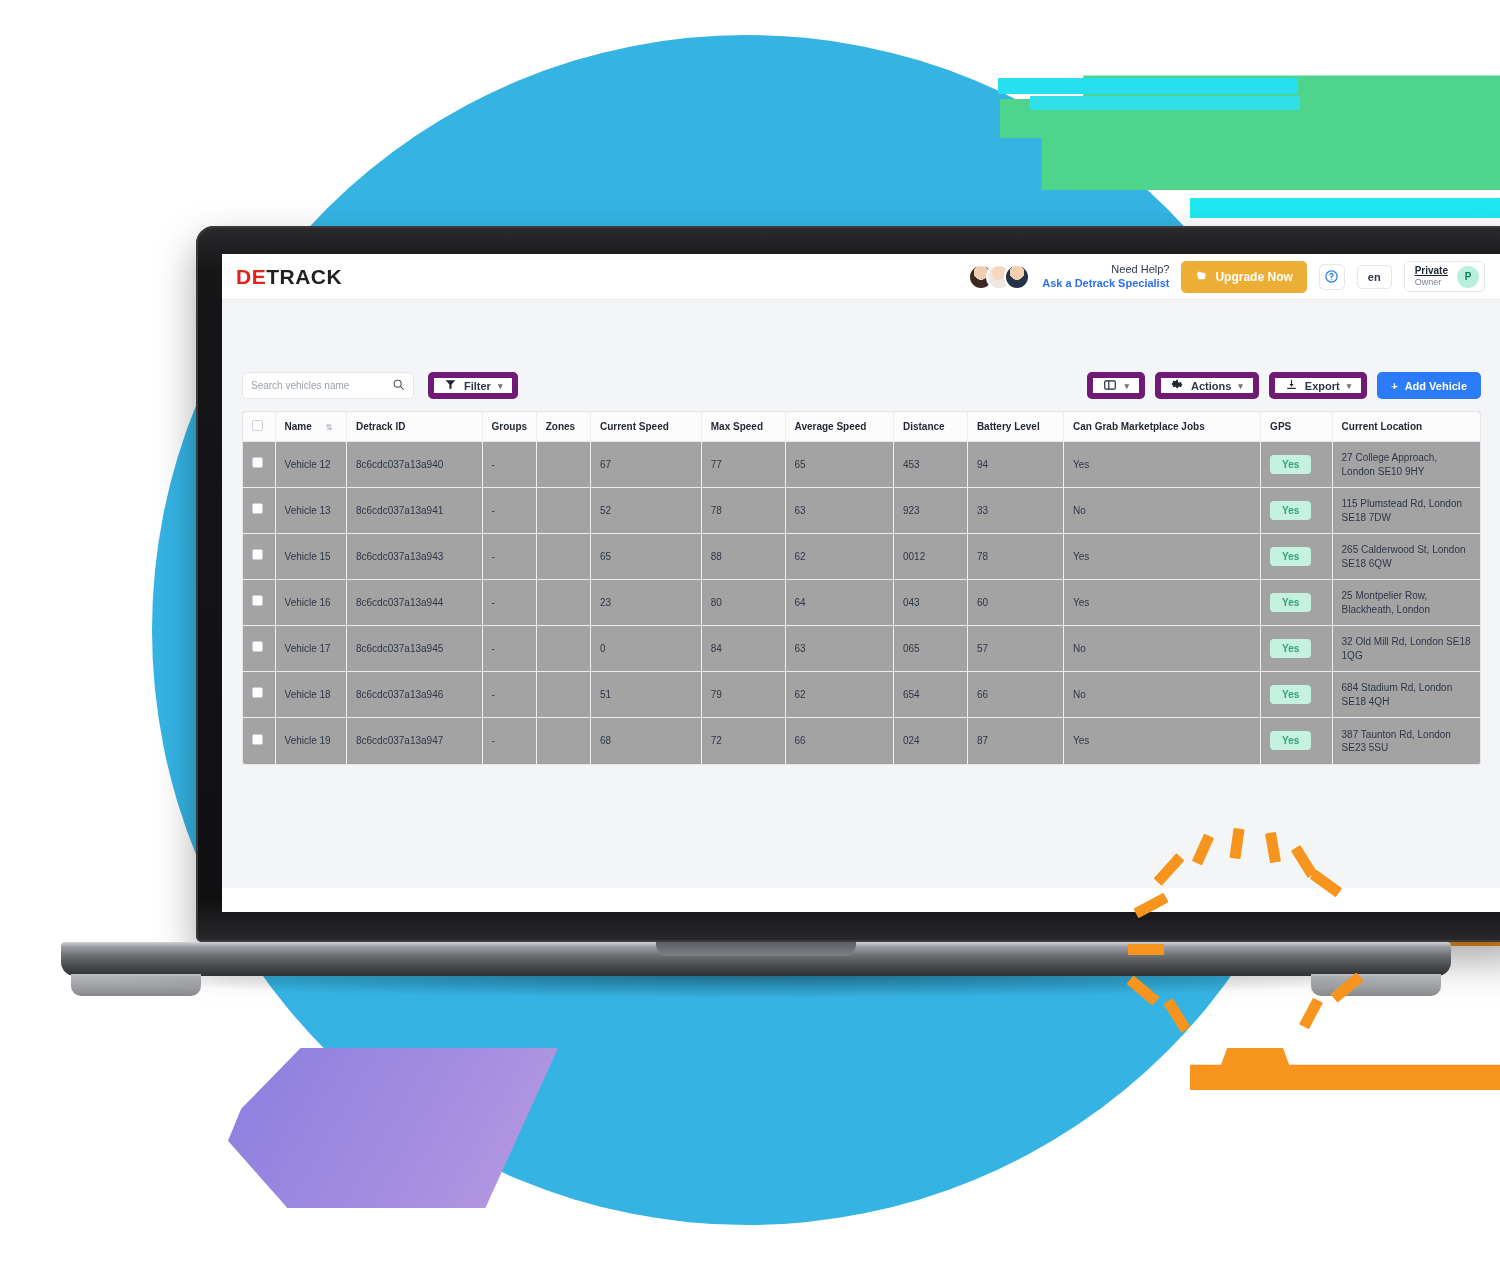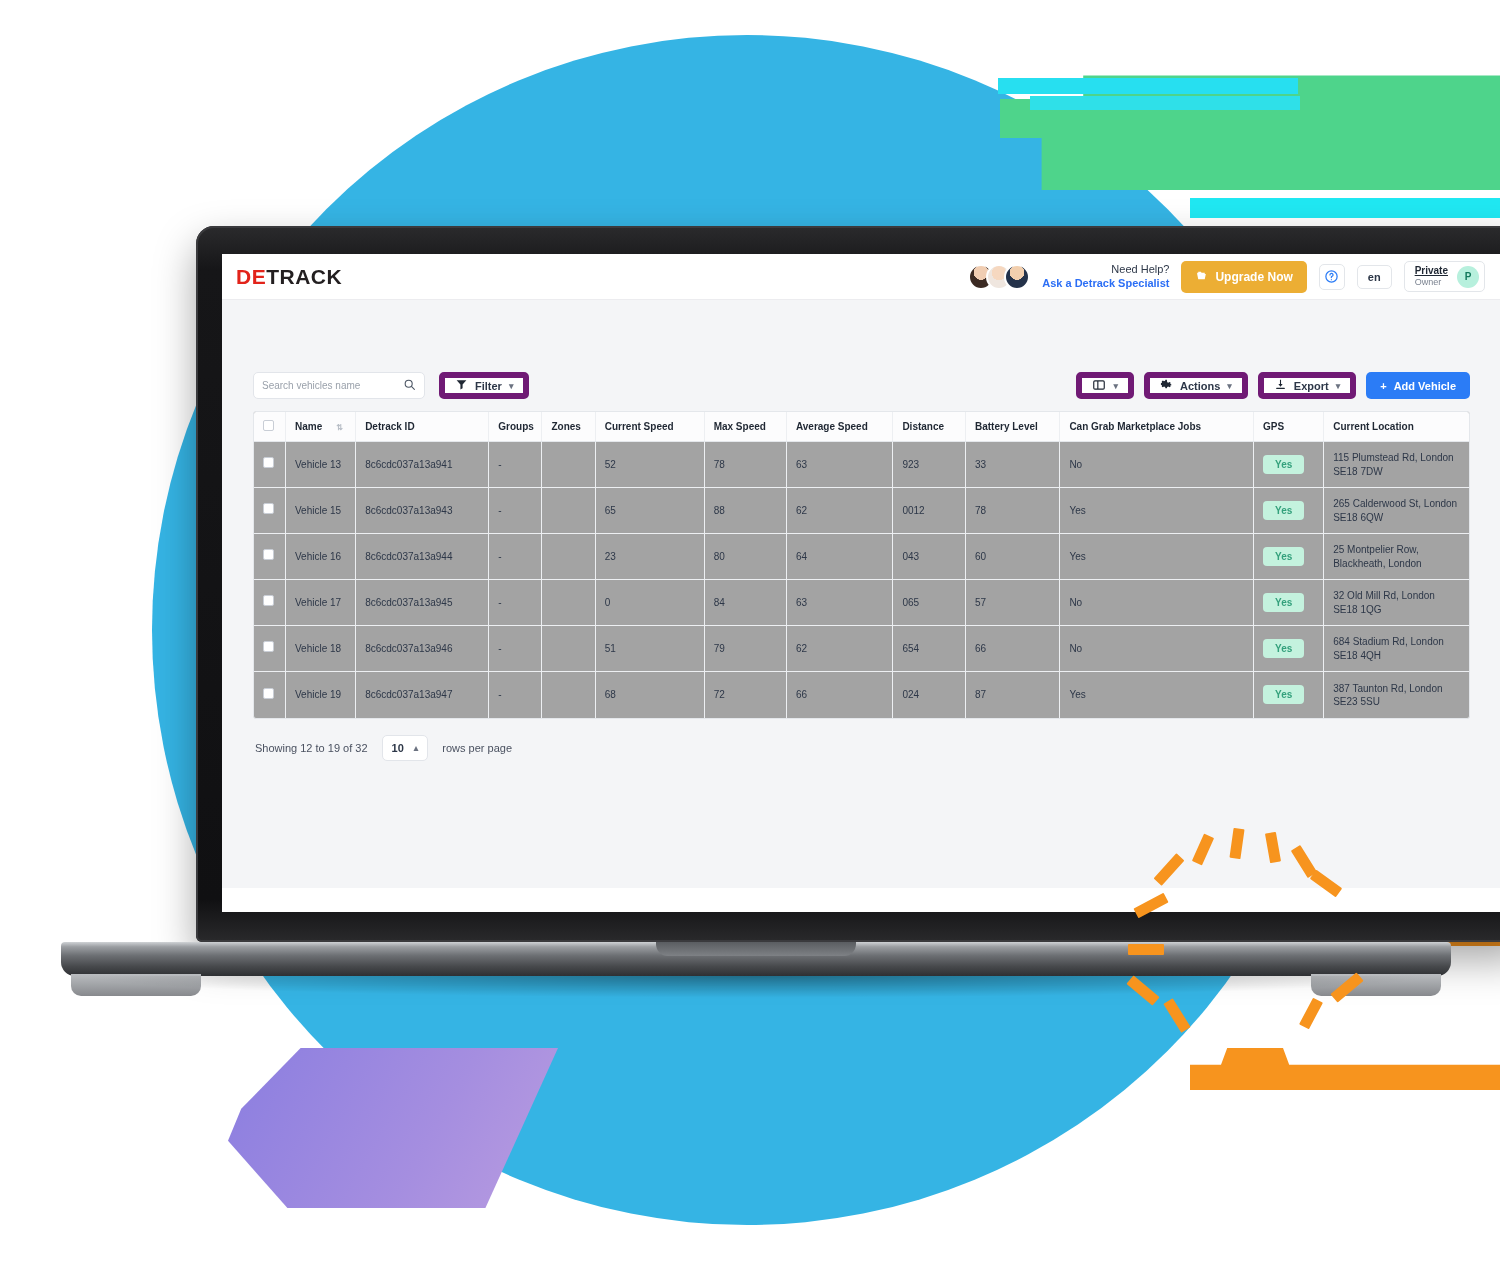--- a/index.html
+++ b/index.html
@@ -159,21 +159,21 @@
   }
   .user-box .nm { font-size: 10px; font-weight: 700; color: #1f2733; line-height: 1.25; text-decoration: underline; }
   .user-box .rl { font-size: 9px; color: #7b8390; line-height: 1.25; }
   .user-pill {
     width: 22px; height: 22px; border-radius: 50%;
     background: #b7f0dd; color: #12795c; font-size: 10px; font-weight: 700;
     display: flex; align-items: center; justify-content: center;
   }
 
   
-  .content { background: #f4f5f7; padding: 0 31px; height: calc(100% - 46px); }
+  .content { background: #f4f5f7; padding: 0 20px; height: calc(100% - 46px); }
   .spacer { height: 72px; }
 
   .toolbar { display: flex; align-items: center; justify-content: space-between; padding-bottom: 12px; }
   .toolbar-left { display: flex; align-items: center; gap: 14px; }
   .search-box {
     width: 172px; height: 27px; background: #fff; border: 1px solid #e2e5ea; border-radius: 5px;
     display: flex; align-items: center; padding: 0 8px; gap: 6px;
   }
   .search-box input {
     border: none; outline: none; flex: 1; font-size: 10px; color: #2d3748;
@@ -407,20 +407,35 @@
                   <th>Distance</th>
                   <th>Battery Level</th>
                   <th>Can Grab Marketplace Jobs</th>
                   <th>GPS</th>
                   <th>Current Location</th>
                 </tr>
               </thead>
               <tbody id="tbody">
                   <tr>
                     <td><span class="chk"></span></td>
+                    <td>Vehicle 12</td>
+                    <td>8c6cdc037a13a940</td>
+                    <td>-</td>
+                    <td></td>
+                    <td>67</td>
+                    <td>77</td>
+                    <td>65</td>
+                    <td>453</td>
+                    <td>94</td>
+                    <td>Yes</td>
+                    <td><span class="badge-yes">Yes</span></td>
+                    <td>27 College Approach, London SE10 9HY</td>
+                  </tr>
+                  <tr>
+                    <td><span class="chk"></span></td>
                     <td>Vehicle 13</td>
                     <td>8c6cdc037a13a941</td>
                     <td>-</td>
                     <td></td>
                     <td>52</td>
                     <td>78</td>
                     <td>63</td>
                     <td>923</td>
                     <td>33</td>
                     <td>No</td>
@@ -499,28 +514,20 @@
                     <td>024</td>
                     <td>87</td>
                     <td>Yes</td>
                     <td><span class="badge-yes">Yes</span></td>
                     <td>387 Taunton Rd, London SE23 5SU</td>
                   </tr>
                 </tbody>
             </table>
           </div>
 
-          <div class="table-footer">
-            <span class="footer-text">Showing 12 to 19 of 32</span>
-            <span class="rows-select">
-              <span>10</span>
-              <span class="caret">▴</span>
-            </span>
-            <span class="footer-text">rows per page</span>
-          </div>
         </div>
         <div class="screen-bottom-strip"></div>
       </div>
     </div>
     <div class="base">
       <div class="foot left"></div>
       <div class="foot right"></div>
     </div>
     <div class="base-shadow"></div>
   </div>

